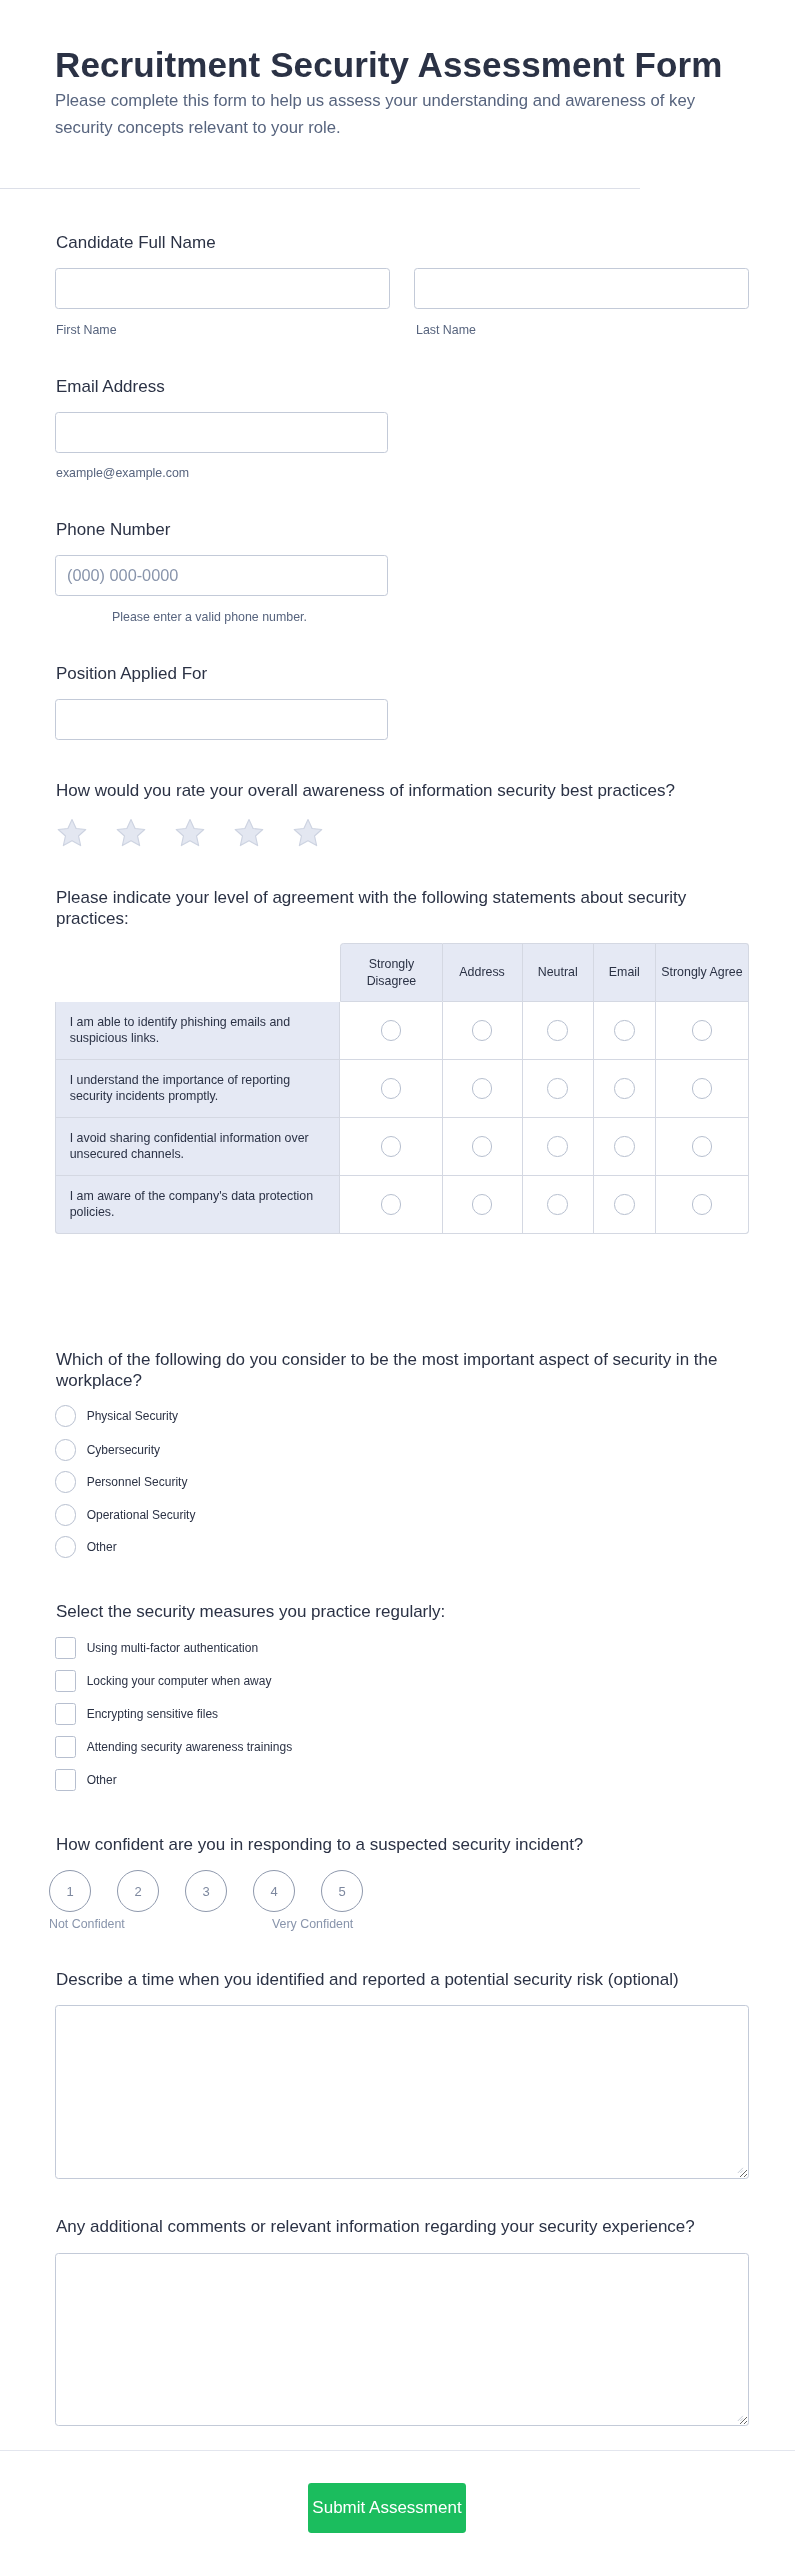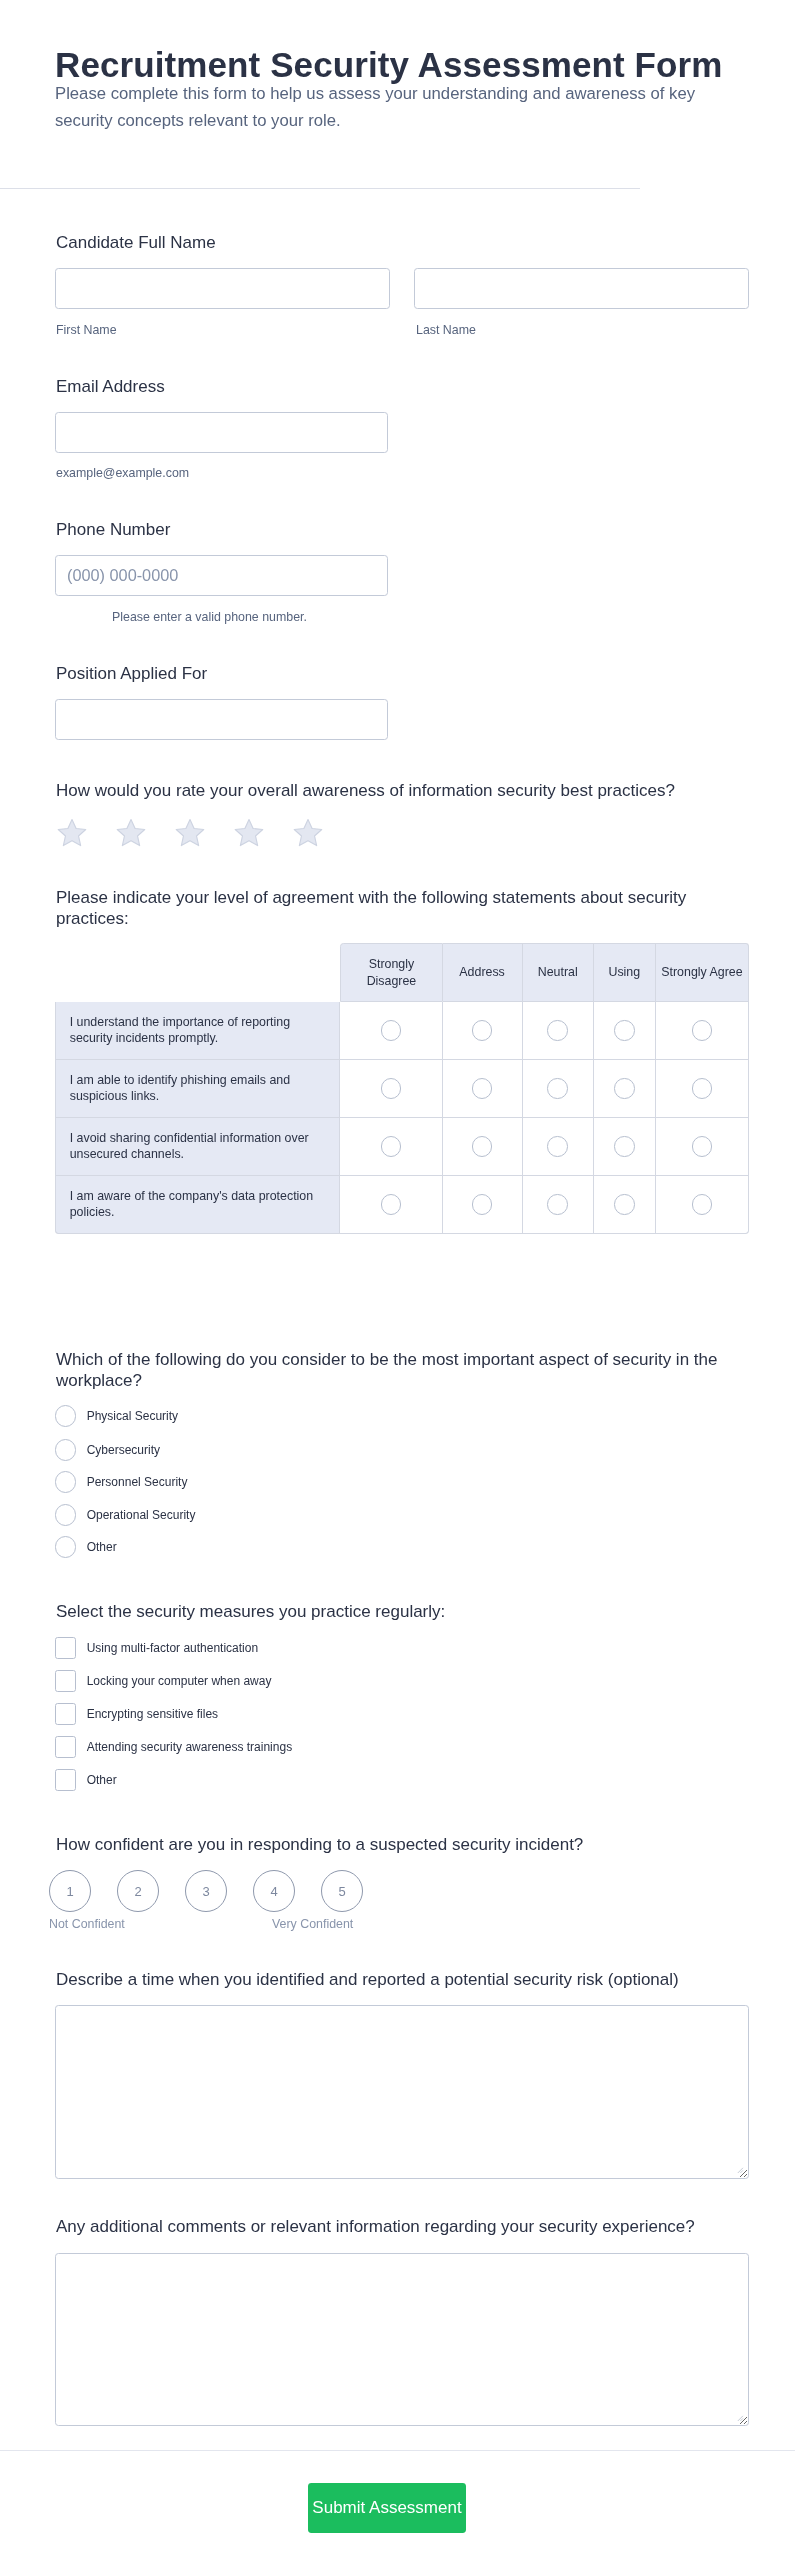--- a/index.html
+++ b/index.html
@@ -1,21 +1,21 @@
 <!DOCTYPE html>
 <html style="font-size:13.7px"><head>
 <meta charset="utf-8">
 <style>
   * { box-sizing: border-box; margin: 0; padding: 0; }
   html, body { width: 796px; background: #ffffff; }
   body { font-family: "Liberation Sans", "DejaVu Sans", sans-serif; color: #2b3245; position: relative; height: 2576px; overflow: hidden; }
 
   .header { position: absolute; left: 0; top: 0; width: 640px; height: 189px; border-bottom: 0.9px solid #dcdfe8; }
   .title { position: absolute; left: 55px; top: 45px; font-size: 35px; font-weight: bold; color: #2b3245; letter-spacing: 0.1px; white-space: nowrap; }
-  .subtitle { position: absolute; left: 55px; top: 80px; width: 685px; font-size: 16.7px; line-height: 27px; color: #57647e; }
+  .subtitle { position: absolute; left: 55px; top: 87px; width: 685px; font-size: 16.7px; line-height: 27px; color: #57647e; }
 
   .label { position: absolute; left: 56px; font-size: 17px; color: #2b3245; white-space: nowrap; }
   .label.wrap { white-space: normal; width: 702px; line-height: 21.4px; }
   .input { position: absolute; height: 41px; border: 0.9px solid #c3cad8; border-radius: 3.4px; background: #fff; font-family: "Liberation Sans", sans-serif; font-size: 16.3px; color: #2b3245; padding: 0 11px; outline: none; }
   .input::placeholder { color: #8894ab; }
   .sublabel { position: absolute; font-size: 12.4px; color: #57647e; white-space: nowrap; }
 
   .stars { position: absolute; left: 55px; top: 816px; height: 34px; display: flex; }
   .star { width: 34px; height: 34px; margin-right: 25px; cursor: pointer; }
   .star svg { width: 34px; height: 34px; display: block; }
@@ -102,35 +102,35 @@
 </div>
 
 <label class="label wrap" style="top:887px;">Please indicate your level of agreement with the following statements about security practices:</label>
 <table class="matrix">
   <thead>
     <tr>
       <th class="empty"></th>
       <th class="col first" style="width:102px;">Strongly Disagree</th>
       <th class="col" style="width:80px;">Address</th>
       <th class="col" style="width:71px;">Neutral</th>
-      <th class="col" style="width:62px;">Using</th>
+      <th class="col" style="width:62px;">Email</th>
       <th class="col last" style="width:93px;">Strongly Agree</th>
     </tr>
   </thead>
   <tbody>
     <tr style="height:58px;">
+      <td class="stmt">I am able to identify phishing emails and suspicious links.</td>
+      <td class="cell"><span class="mradio"></span></td>
+      <td class="cell"><span class="mradio"></span></td>
+      <td class="cell"><span class="mradio"></span></td>
+      <td class="cell"><span class="mradio"></span></td>
+      <td class="cell"><span class="mradio"></span></td>
+    </tr>
+    <tr style="height:58px;">
       <td class="stmt">I understand the importance of reporting security incidents promptly.</td>
-      <td class="cell"><span class="mradio"></span></td>
-      <td class="cell"><span class="mradio"></span></td>
-      <td class="cell"><span class="mradio"></span></td>
-      <td class="cell"><span class="mradio"></span></td>
-      <td class="cell"><span class="mradio"></span></td>
-    </tr>
-    <tr style="height:58px;">
-      <td class="stmt">I am able to identify phishing emails and suspicious links.</td>
       <td class="cell"><span class="mradio"></span></td>
       <td class="cell"><span class="mradio"></span></td>
       <td class="cell"><span class="mradio"></span></td>
       <td class="cell"><span class="mradio"></span></td>
       <td class="cell"><span class="mradio"></span></td>
     </tr>
     <tr style="height:58px;">
       <td class="stmt">I avoid sharing confidential information over unsecured channels.</td>
       <td class="cell"><span class="mradio"></span></td>
       <td class="cell"><span class="mradio"></span></td>

